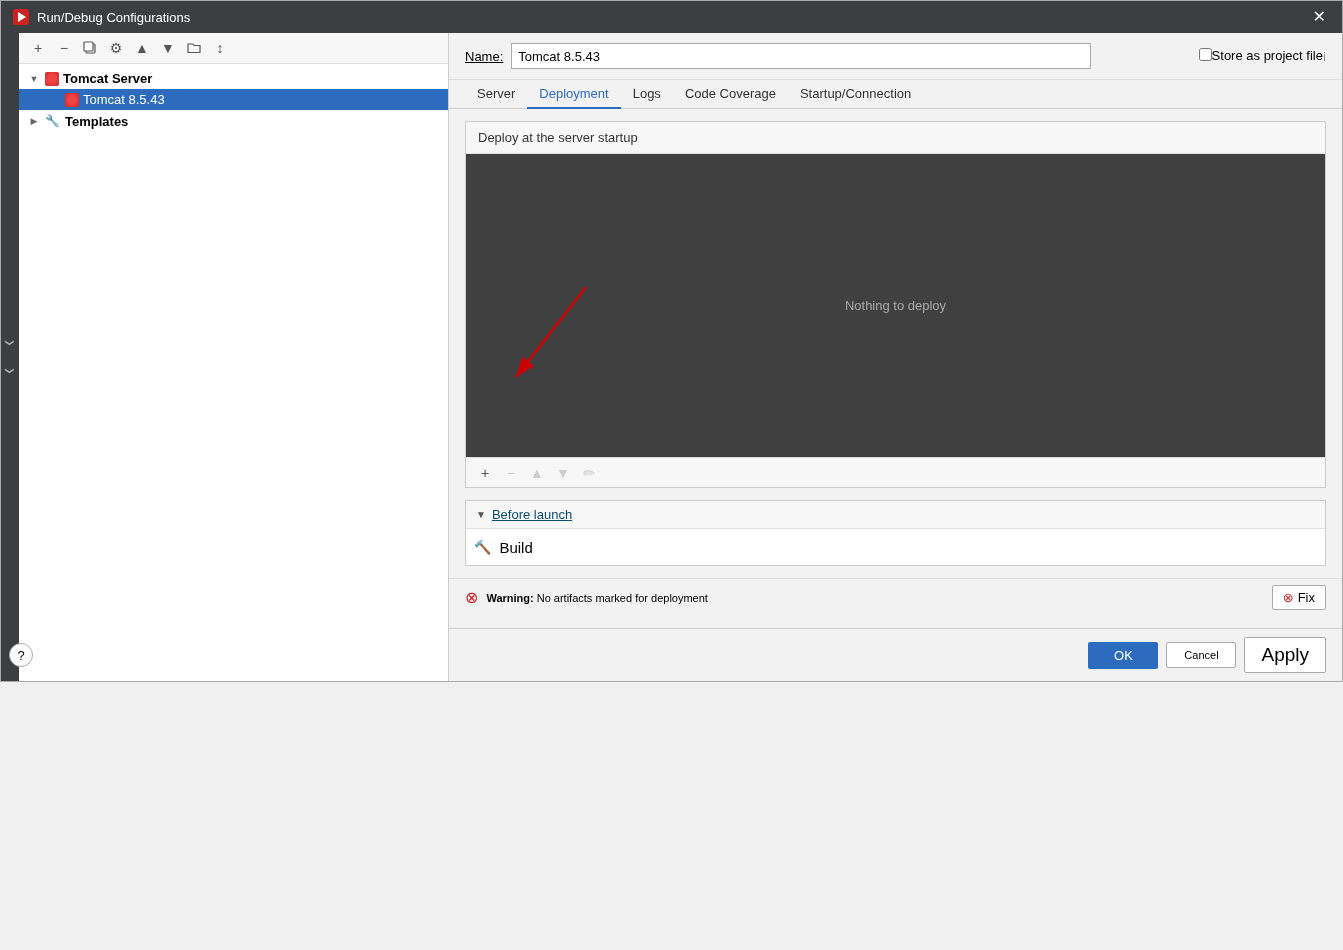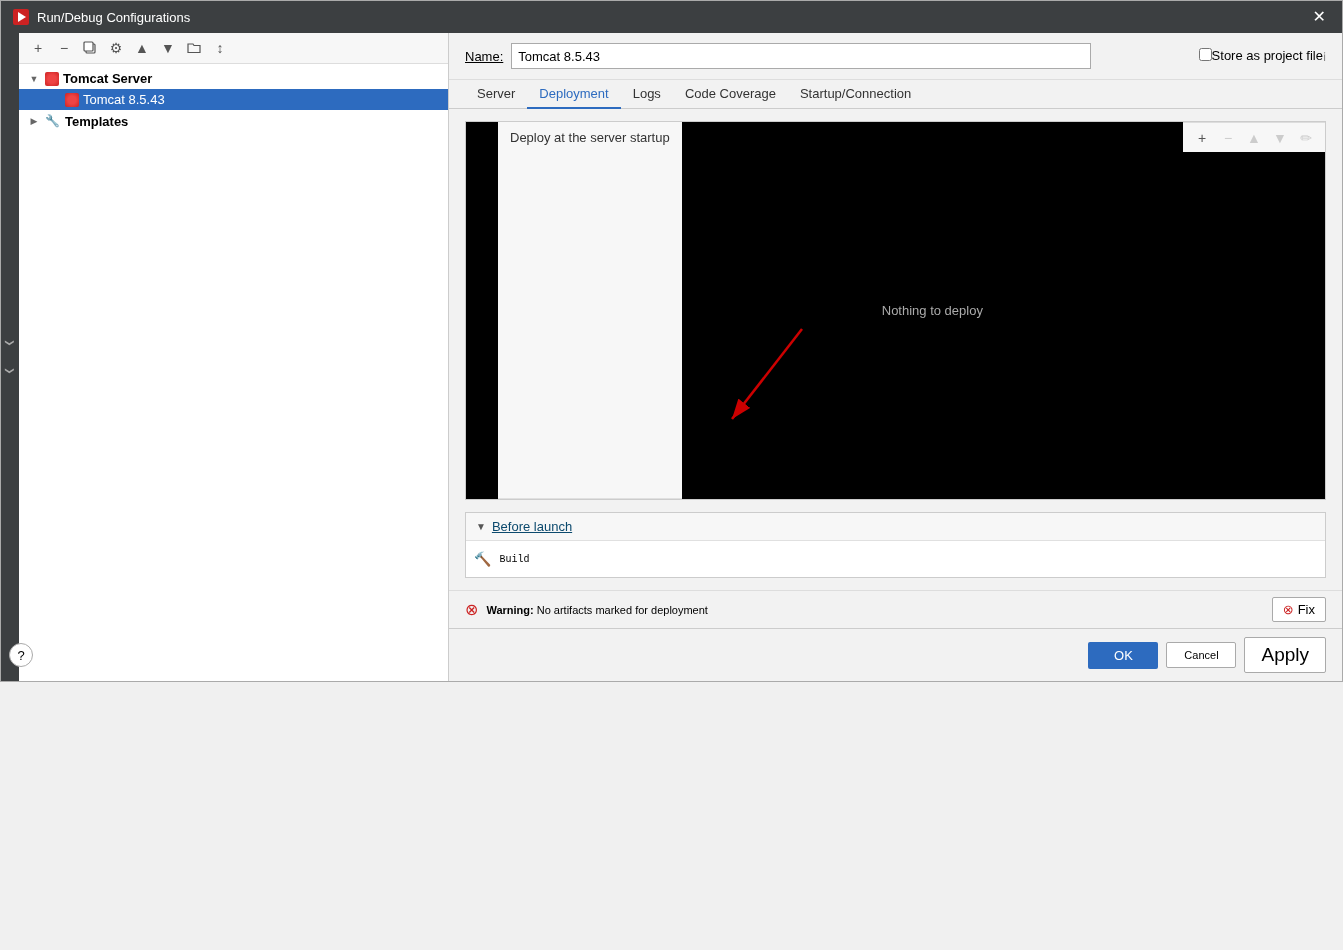--- a/index.html
+++ b/index.html
@@ -253,25 +253,24 @@
       padding: 12px 16px;
       overflow: hidden;
       display: flex;
       flex-direction: column;
       gap: 12px;
     }
 
     .deploy-section {
       flex: 1;
       display: flex;
-      flex-direction: row;
+      flex-direction: column;
       border: 1px solid #ccc;
-      background: #000000;
+      background: #404040;
       overflow: hidden;
-      padding-left: 32px;
     }
 
     .deploy-header {
       padding: 8px 12px;
       font-size: 13px;
       color: #333;
       border-bottom: 1px solid #e0e0e0;
       background: #f7f7f7;
     }
 
@@ -359,22 +358,21 @@
       gap: 8px;
       min-height: 36px;
     }
 
     .build-icon {
       color: #2d8a2d;
       font-size: 14px;
     }
 
     .build-label {
-      font-size: 10px;
-      font-family: Liberation Mono, monospace;
+      font-size: 15px;
     }
 
     
     .warning-bar {
       display: flex;
       align-items: center;
       padding: 6px 16px;
       background: #f2f2f2;
       border-top: 1px solid #ddd;
       gap: 8px;
@@ -411,20 +409,21 @@
     
     .bottom-bar {
       display: flex;
       justify-content: flex-end;
       align-items: center;
       padding: 8px 16px;
       gap: 8px;
       border-top: 1px solid #ccc;
       background: #f2f2f2;
       flex-shrink: 0;
+      margin-top: 12px;
     }
 
     .btn-ok {
       padding: 6px 20px;
       background: #2d6bbf;
       color: #fff;
       border: none;
       cursor: pointer;
       font-size: 13px;
       border-radius: 2px;

